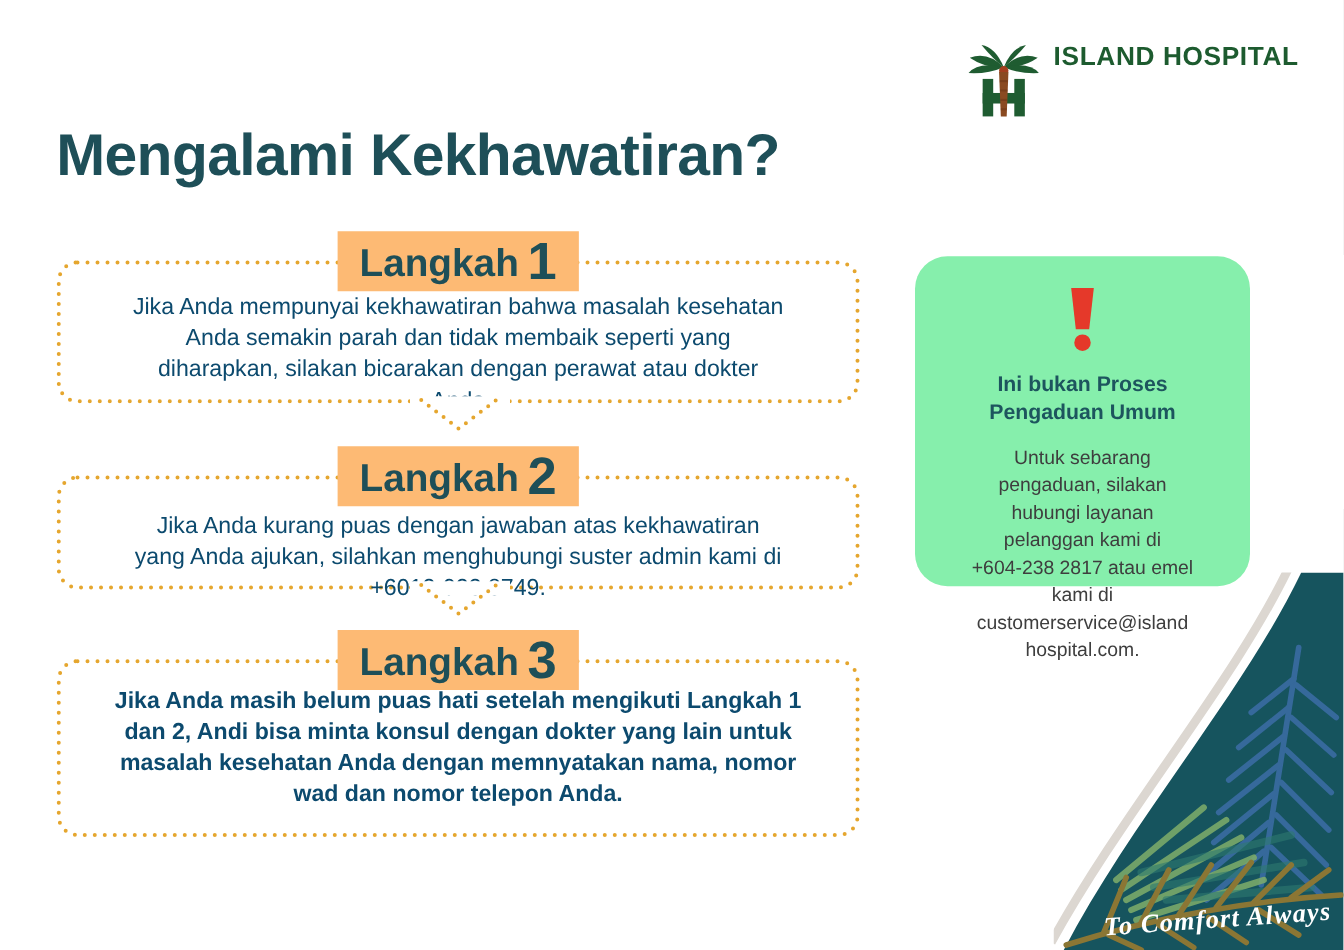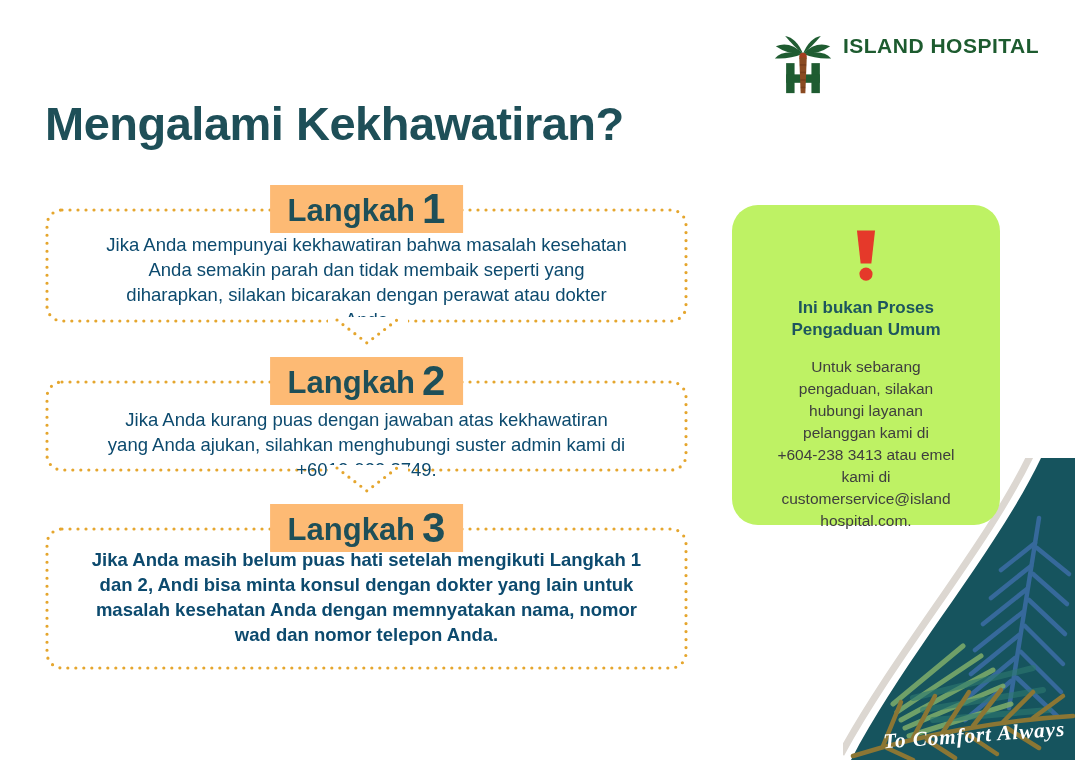--- a/index.html
+++ b/index.html
@@ -34,22 +34,22 @@
   }
   .step1 { top:208px; height:115px; } .step1 .step-body { margin-top:24px; }
   .step2 { top:380px; height:92px;  } .step2 .step-body { margin-top:27px; }
   .step3 { top:527px; height:143px; } .step3 .step-body { margin-top:20px;font-weight:bold; }
 
   .arrow-patch { position:absolute; background:#ffffff; width:80px; height:11px; left:328px; }
   .arrow { position:absolute; left:332px; }
 
   
   .notice-card {
-    position:absolute; left:732px; top:205px; width:268px; height:320px;
-    background:#bef264; border-radius:26px; text-align:center; padding:22px 18px 0;
+    position:absolute; left:732px; top:205px; width:268px; height:264px;
+    background:#86efac; border-radius:26px; text-align:center; padding:22px 18px 0;
   }
   .excl { display:block; margin:0 auto; }
   .notice-title {
     margin-top:12px; color:#1d555e; font-weight:800; font-size:17px; line-height:22px; white-space:pre-line;
   }
   .notice-body {
     margin-top:15px; color:#3e3e3e; font-size:15.5px; line-height:22px; white-space:pre-line;
   }
 
   
@@ -193,19 +193,19 @@
     <svg class="excl" width="28" height="58" viewBox="0 0 34 62">
       <path d="M6,0 L28,0 L23.5,40 L10.5,40 Z" fill="#e5392a"></path>
       <circle cx="17" cy="53" r="8" fill="#e5392a"></circle>
     </svg>
     <h3 class="notice-title">Ini bukan Proses
 Pengaduan Umum</h3>
     <p class="notice-body">Untuk sebarang
 pengaduan, silakan
 hubungi layanan
 pelanggan kami di
-+604-238 3413 atau emel
++604-238 2817 atau emel
 kami di
 customerservice@island
 hospital.com.</p>
   </aside>
 
 </div>
 
 </body></html>

